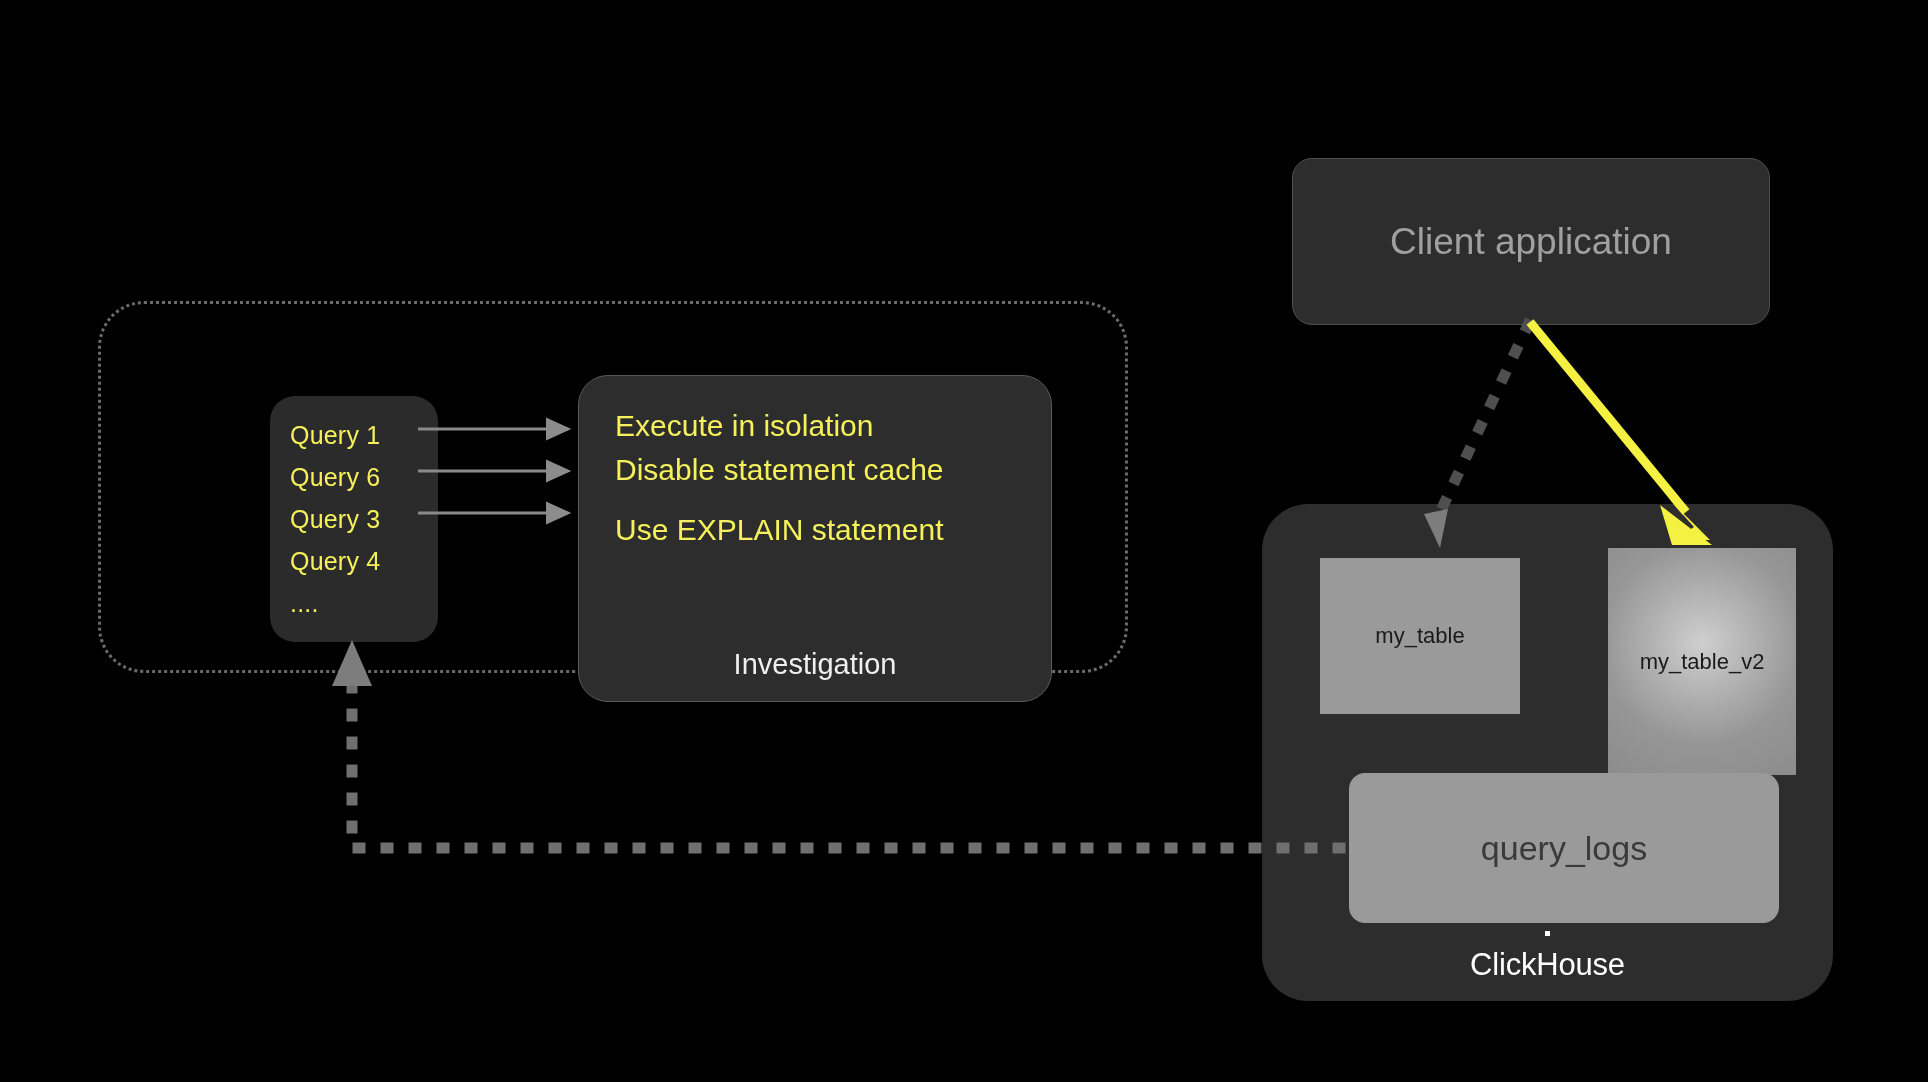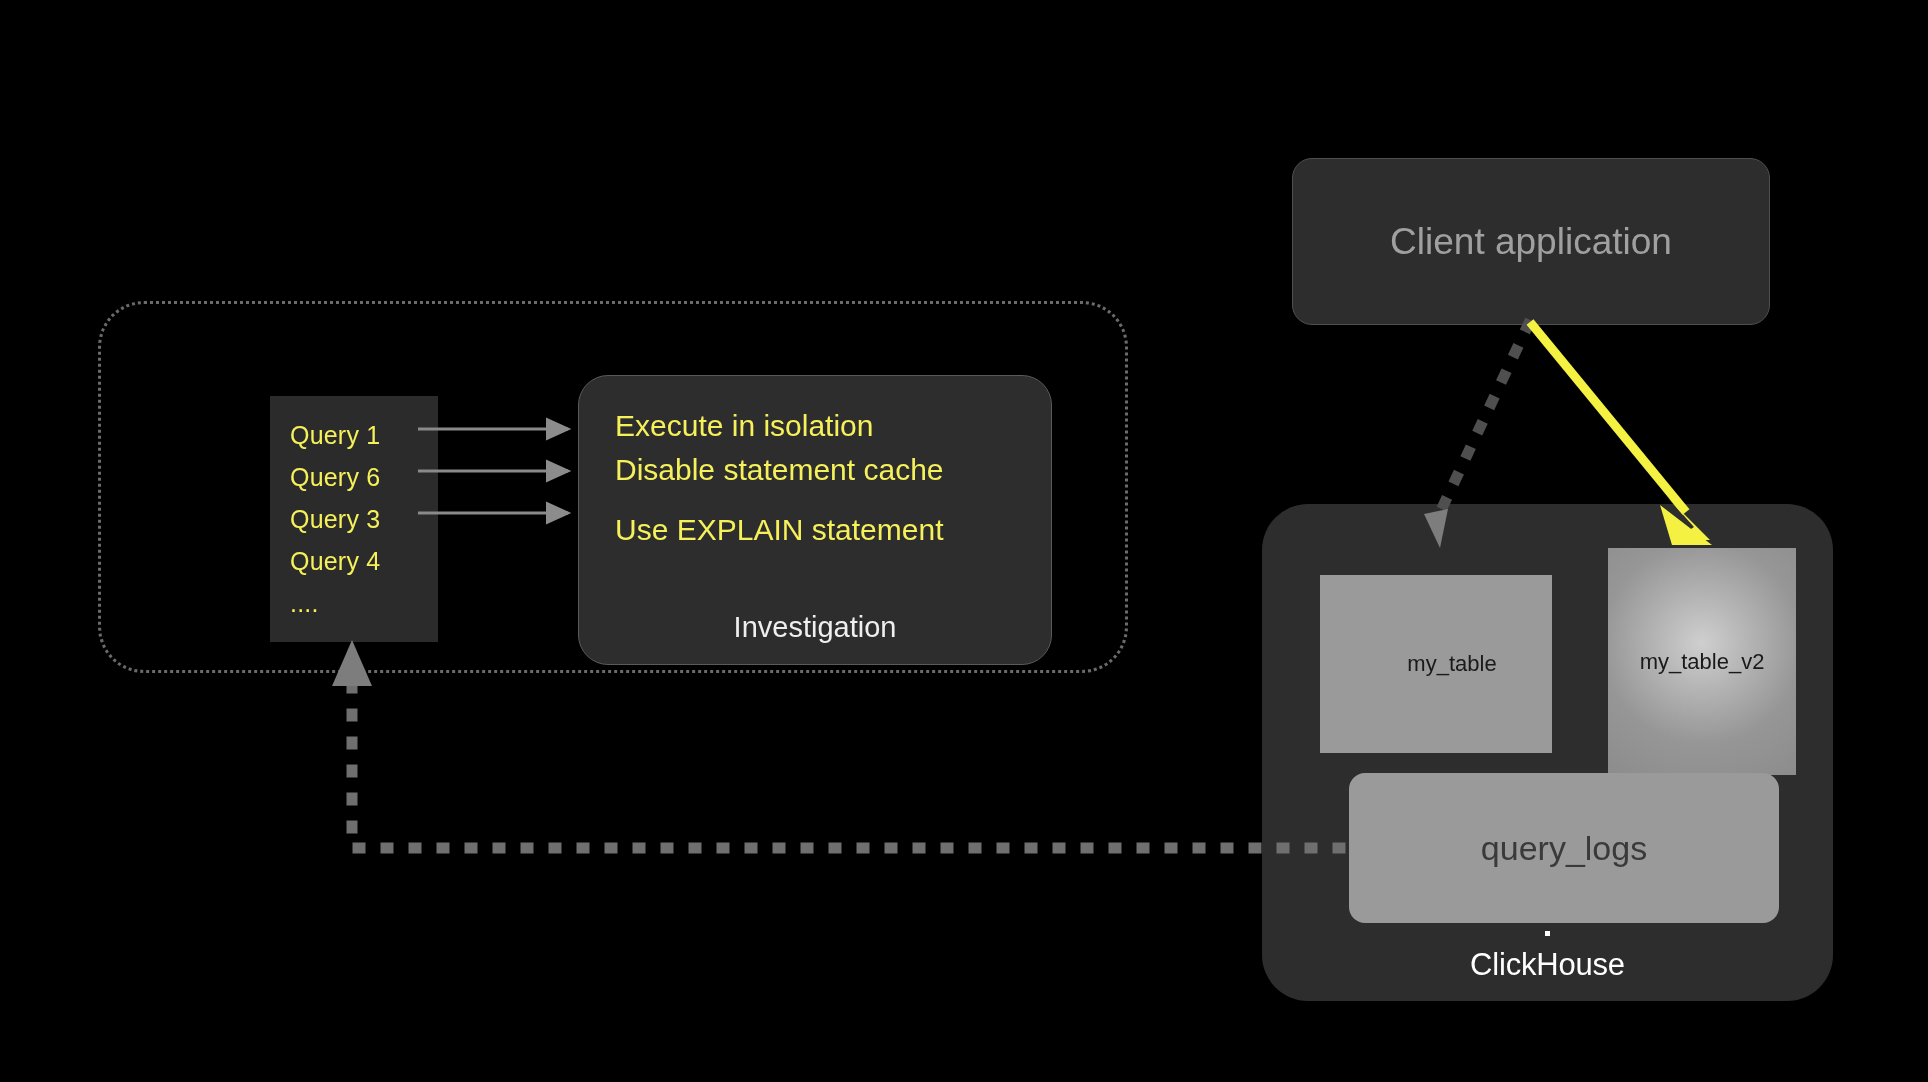--- a/index.html
+++ b/index.html
@@ -14,28 +14,29 @@
   #inv-container{
     left:98px;top:301px;width:1030px;height:372px;
     border:3px dotted #6b6b6b;border-radius:46px;background:transparent;
   }
 
   
   #query-list{
     left:270px;top:396px;width:168px;height:246px;
     background:#2b2b2b;
     padding:18px 0 0 20px;
+    border-radius:25px;
   }
   #query-list .q{
     color:#f6f15a;font-size:25px;line-height:42px;letter-spacing:.2px;white-space:nowrap;
   }
 
   
   #investigation{
-    left:578px;top:375px;width:474px;height:290px;
+    left:578px;top:375px;width:474px;height:327px;
     background:#2d2d2d;border-radius:30px;border:1px solid #5a5a5a;
     padding:28px 0 0 36px;box-sizing:border-box;
   }
   #investigation .line{color:#f6f15a;font-size:30px;line-height:44px;white-space:nowrap;}
   #investigation .gap{height:16px;}
   #investigation .title{
     position:absolute;left:0;right:0;bottom:20px;text-align:center;
     color:#efefef;font-size:29px;
   }
 
@@ -59,21 +60,21 @@
   #ch-logo .bars{display:flex;align-items:flex-end;gap:4px;height:30px;}
   #ch-logo .bars i{display:block;width:5px;height:30px;background:#fff;}
   #ch-logo .dot{width:5px;height:5px;background:#fff;margin-bottom:2px;}
   #ch-logo .name{color:#fff;font-size:31px;letter-spacing:-.2px;}
 
   .tbl{
     position:absolute;background:#9a9a9a;
     display:flex;align-items:center;justify-content:center;
     color:#1a1a1a;font-size:22px;
   }
-  #tbl-my-table{left:1320px;top:575px;width:200px;height:178px;padding-left:32px;}
+  #tbl-my-table{left:1320px;top:558px;width:200px;height:156px;}
   #tbl-my-table-v2{
     left:1608px;top:548px;width:188px;height:227px;
     background:radial-gradient(circle at 50% 42%, #cfcfcf 0%, #b3b3b3 30%, #969696 62%, #8c8c8c 100%);
   }
   #tbl-query-logs{
     left:1340px;top:773px;width:430px;height:150px;border-radius:16px;
     font-size:34px;color:#3a3a3a;margin-left:9px;
   }
 </style>
 </head>

